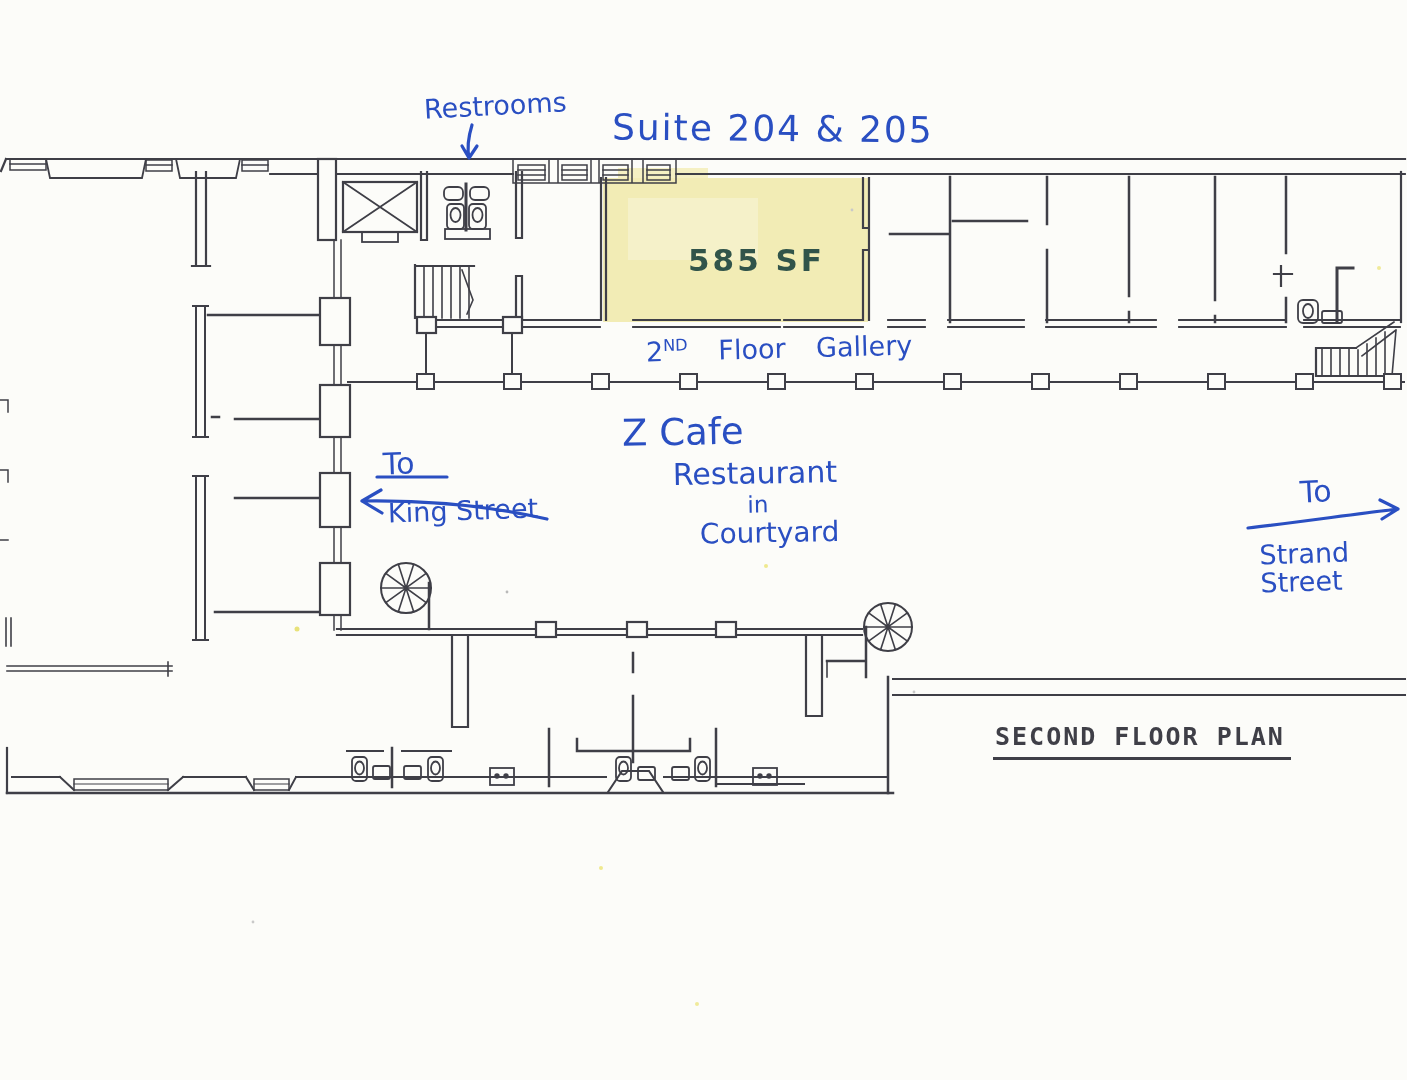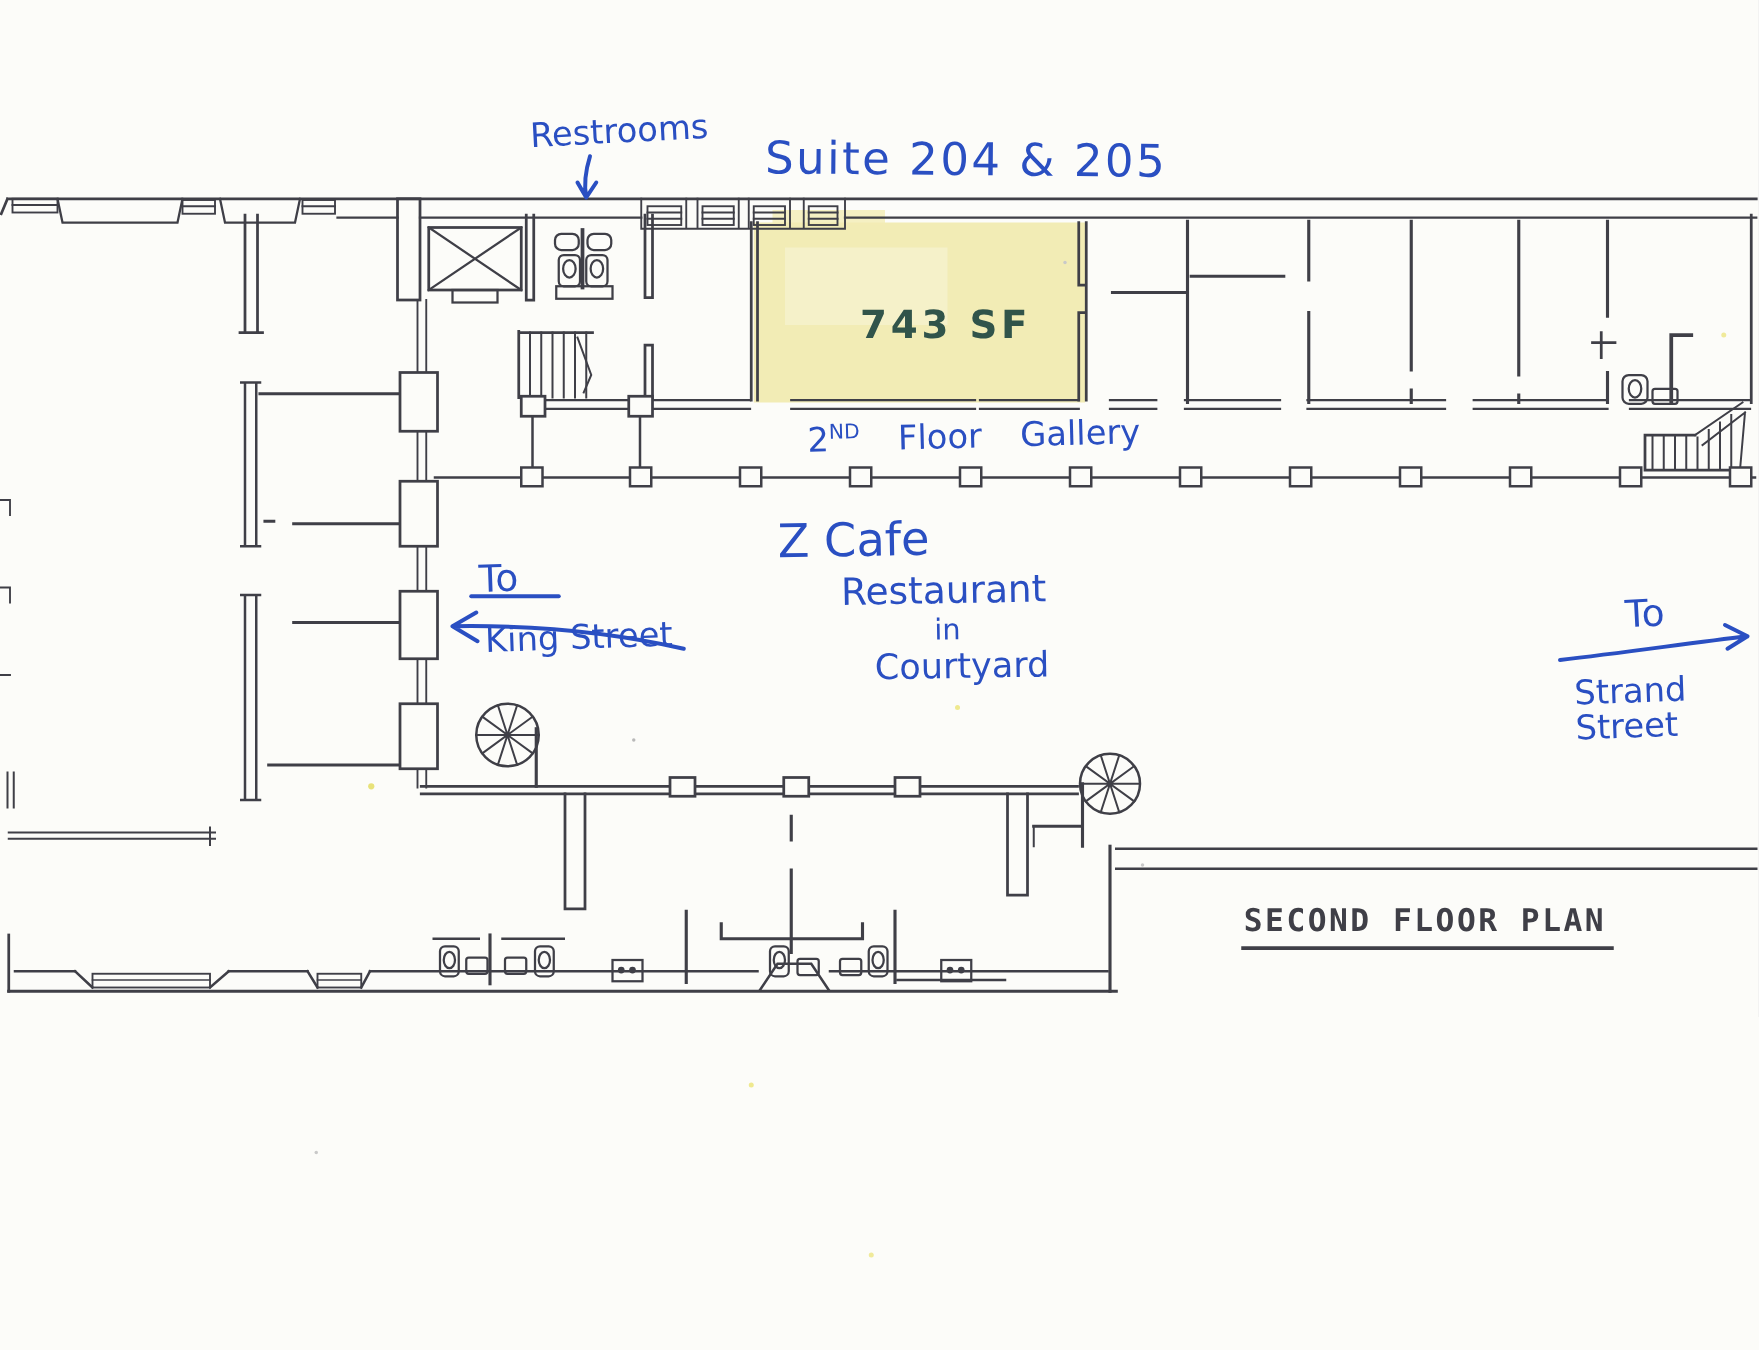--- a/index.html
+++ b/index.html
@@ -260,21 +260,21 @@
 
 <div class="annot" id="restrooms-label">
   <span>Restrooms</span>
 </div>
 
 <div class="annot" id="suite-label">
   <span>Suite 204 &amp; 205</span>
 </div>
 
 <div class="marker" id="area-label" style="font-size:31px;font-family:'DejaVu Sans',sans-serif;">
-  <span>743 SF</span>
+  <span>585 SF</span>
 </div>
 
 <div class="annot" id="gallery-label">
   <span>2</span><sup>ND</sup>
   <span>Floor Gallery</span>
 </div>
 
 <div class="annot" id="cafe-label">
   <span class="ln l1">Z Cafe</span>
   <span class="ln l2">Restaurant</span>

